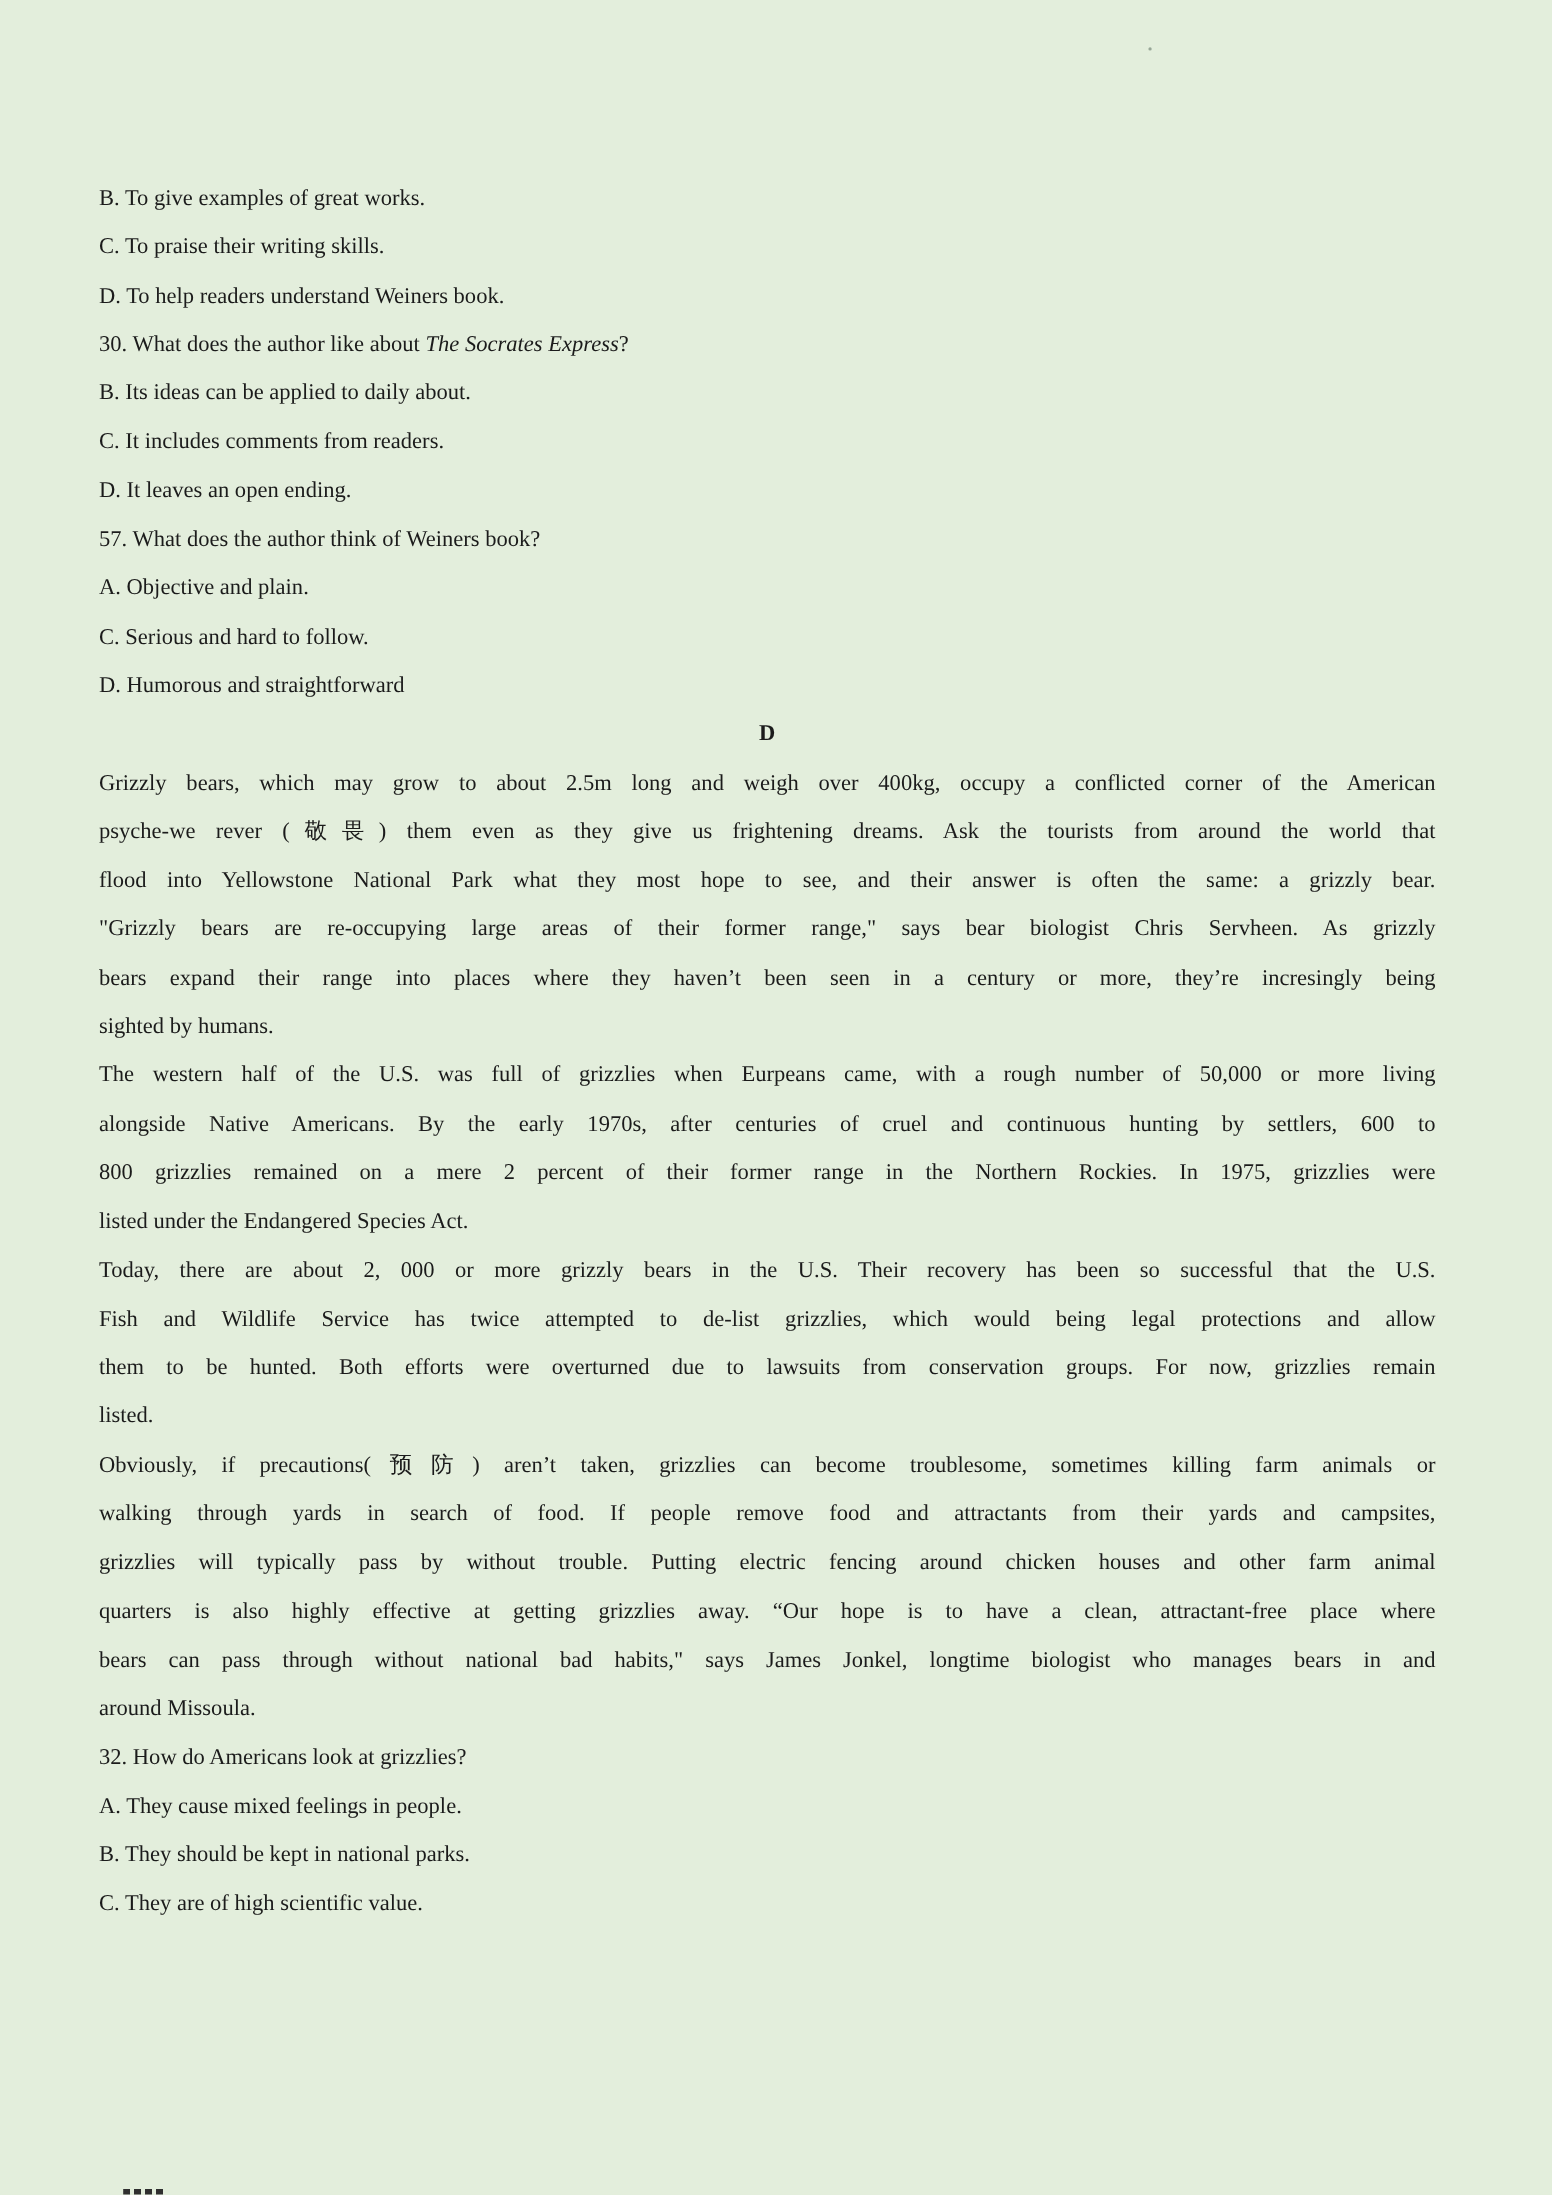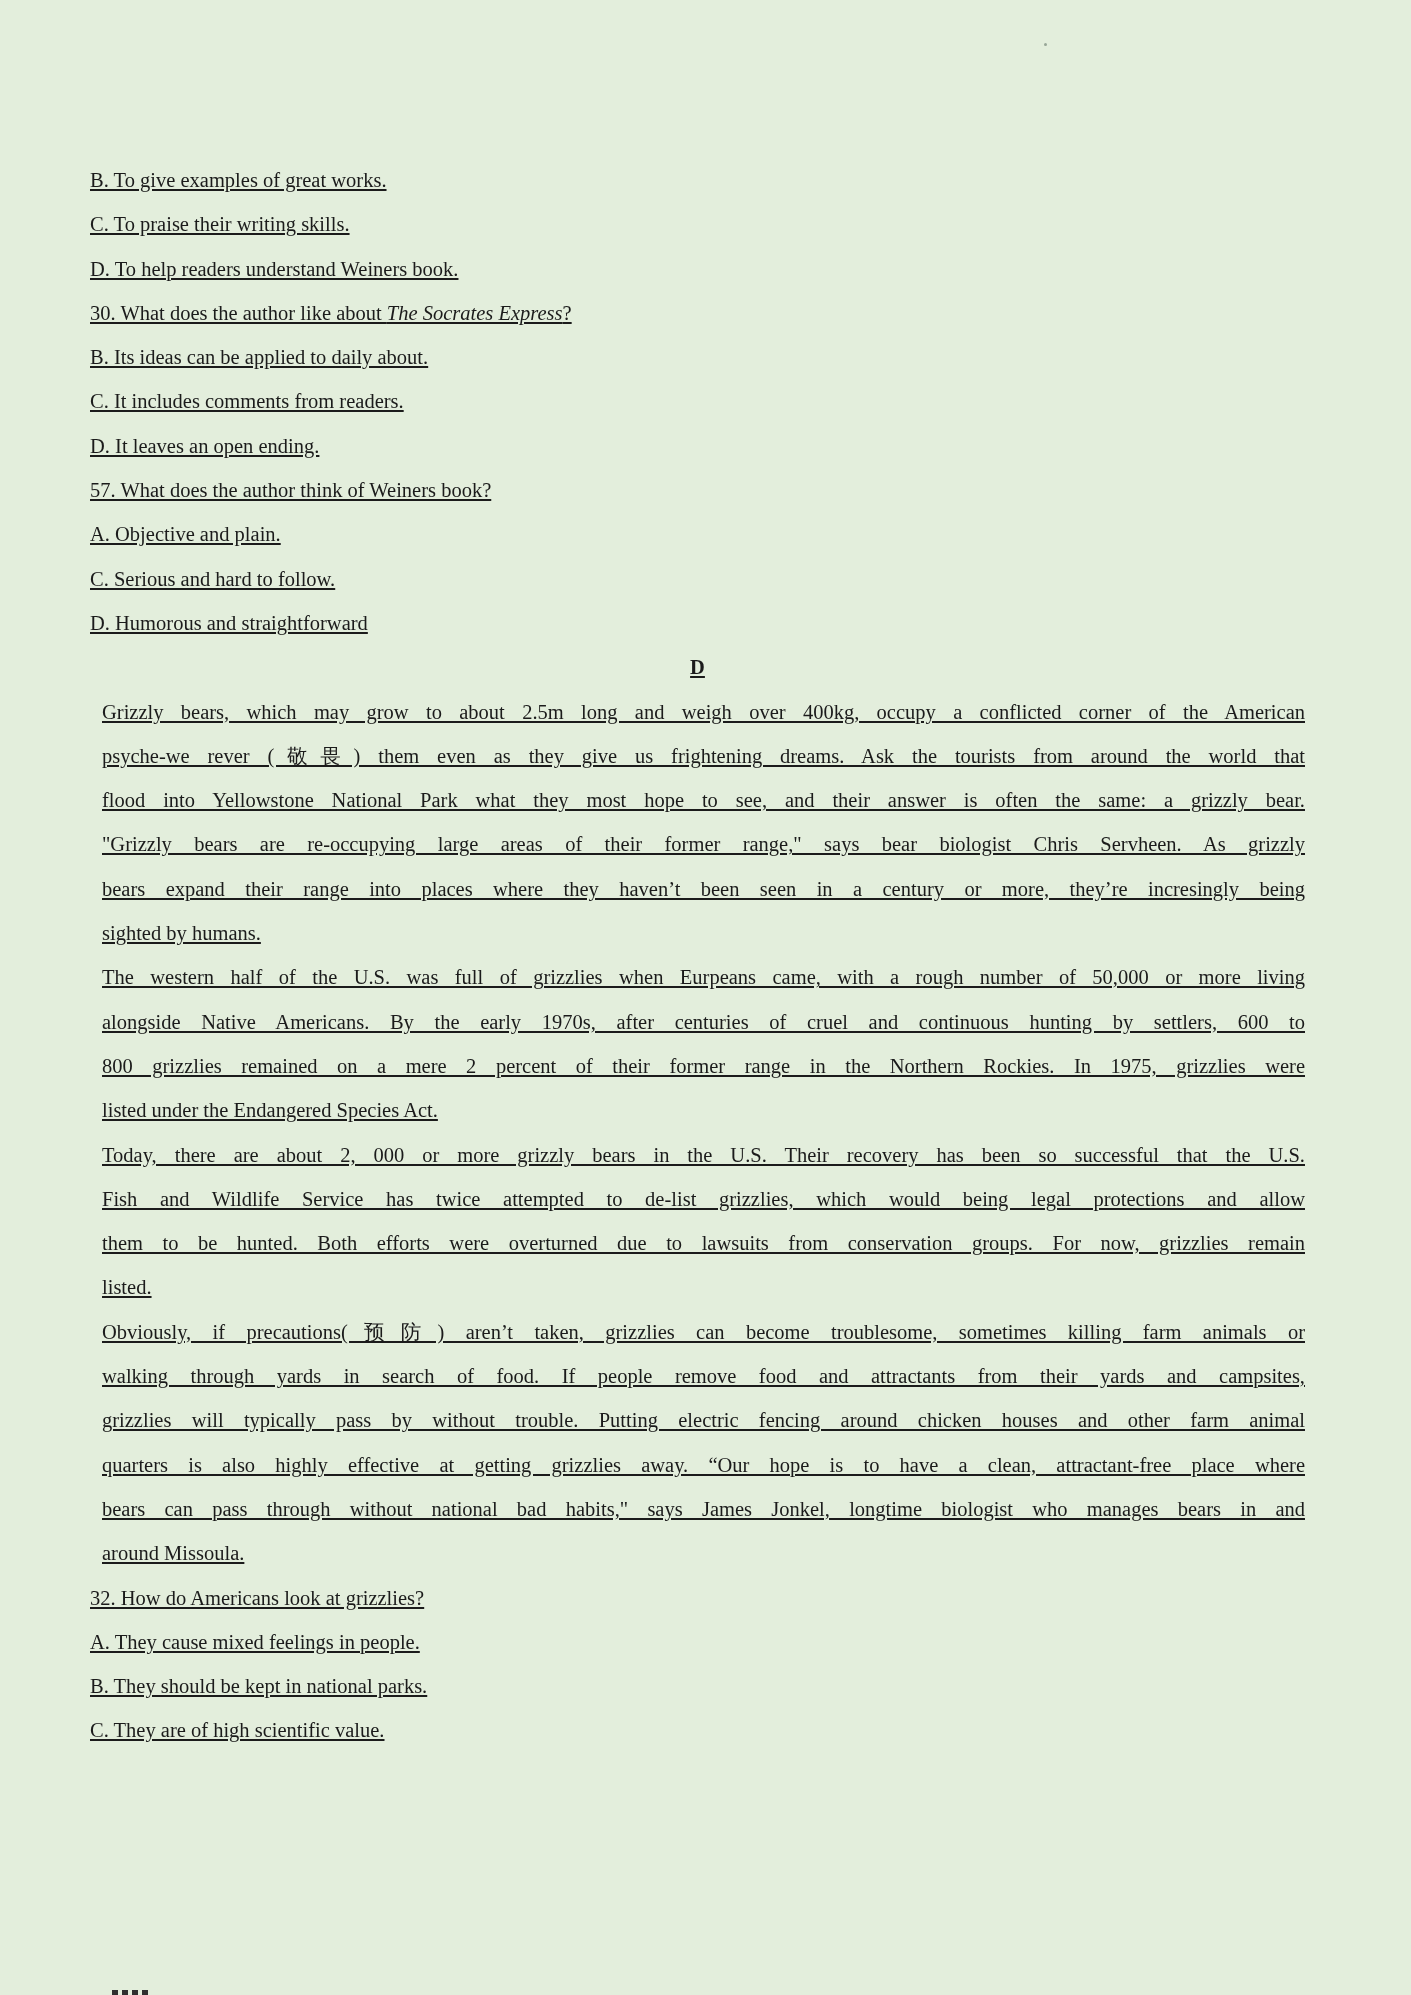--- a/index.html
+++ b/index.html
@@ -12,34 +12,32 @@
     color: #1b1b1b;
     position: relative;
     overflow: hidden;
   }
   .content {
     position: absolute;
     left: 90px;
     top: 158px;
     width: 1215px;
     line-height: 44.3px;
-    text-decoration: underline;
   }
   .line { min-height: 44.3px; text-align: left; }
   .italic { font-style: italic; }
   .section-header {
     font-weight: bold;
     text-align: center;
   }
   .paragraph { margin: 0; }
   .pline {
     min-height: 44.3px;
     text-align: justify;
     text-align-last: justify;
-    margin-left: 12px;
   }
   .pline.last { text-align-last: auto; }
   .top-dot {
     position: absolute;
     left: 1044px;
     top: 43px;
     width: 3px;
     height: 3px;
     border-radius: 50%;
     background: #97a697;

